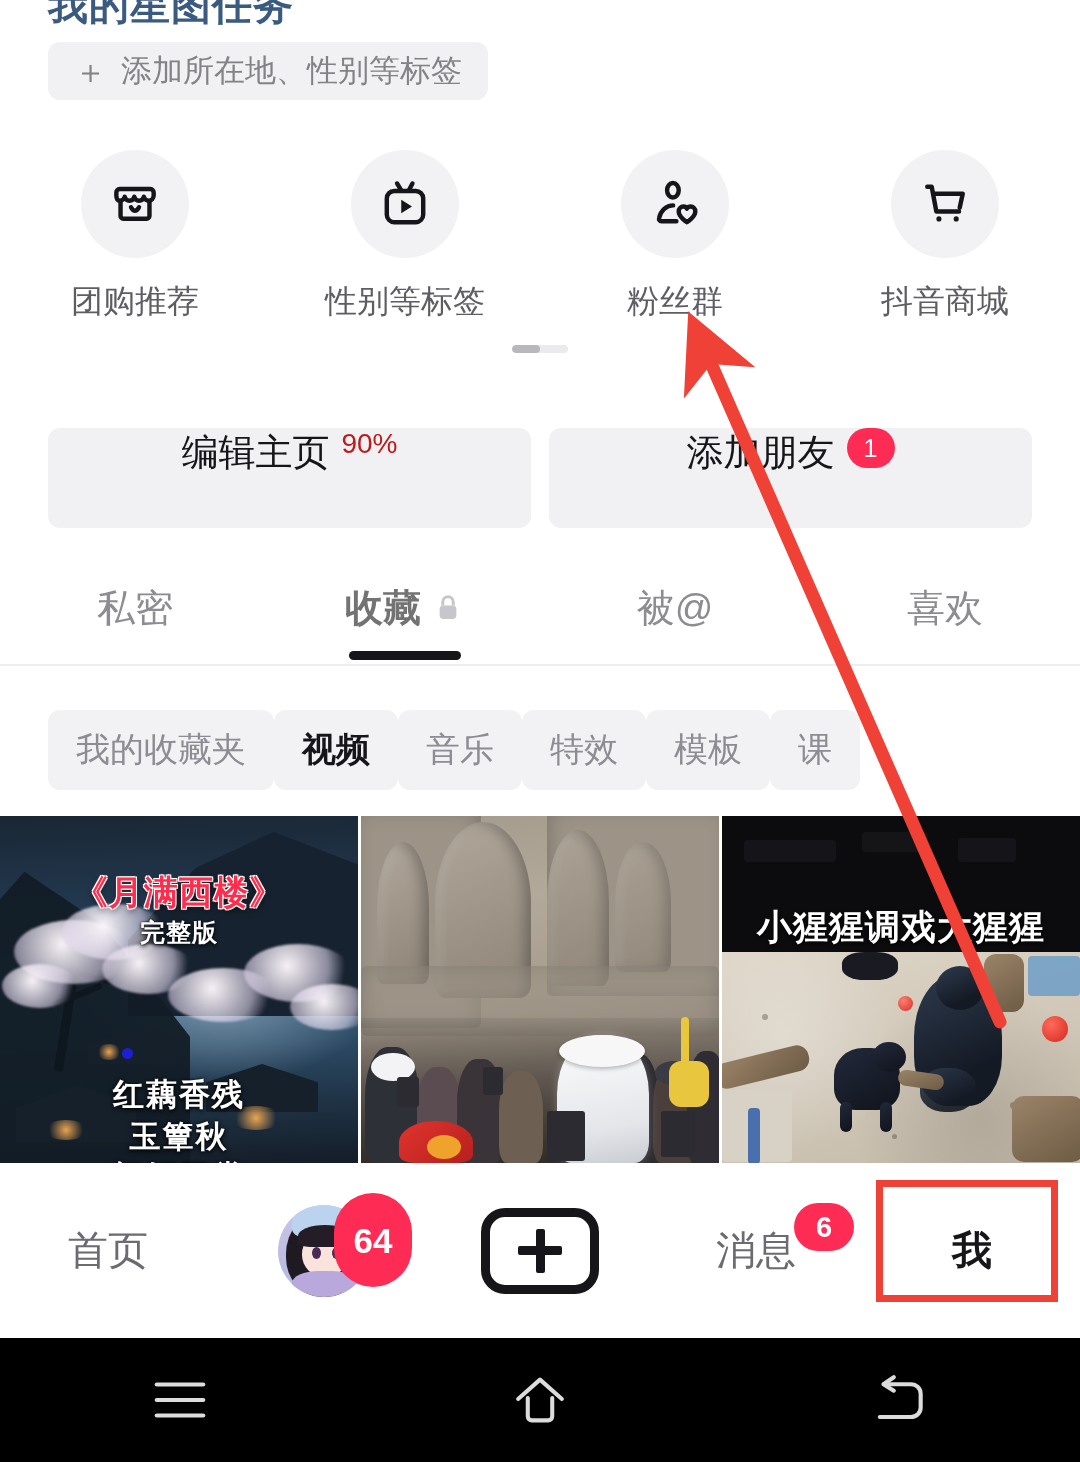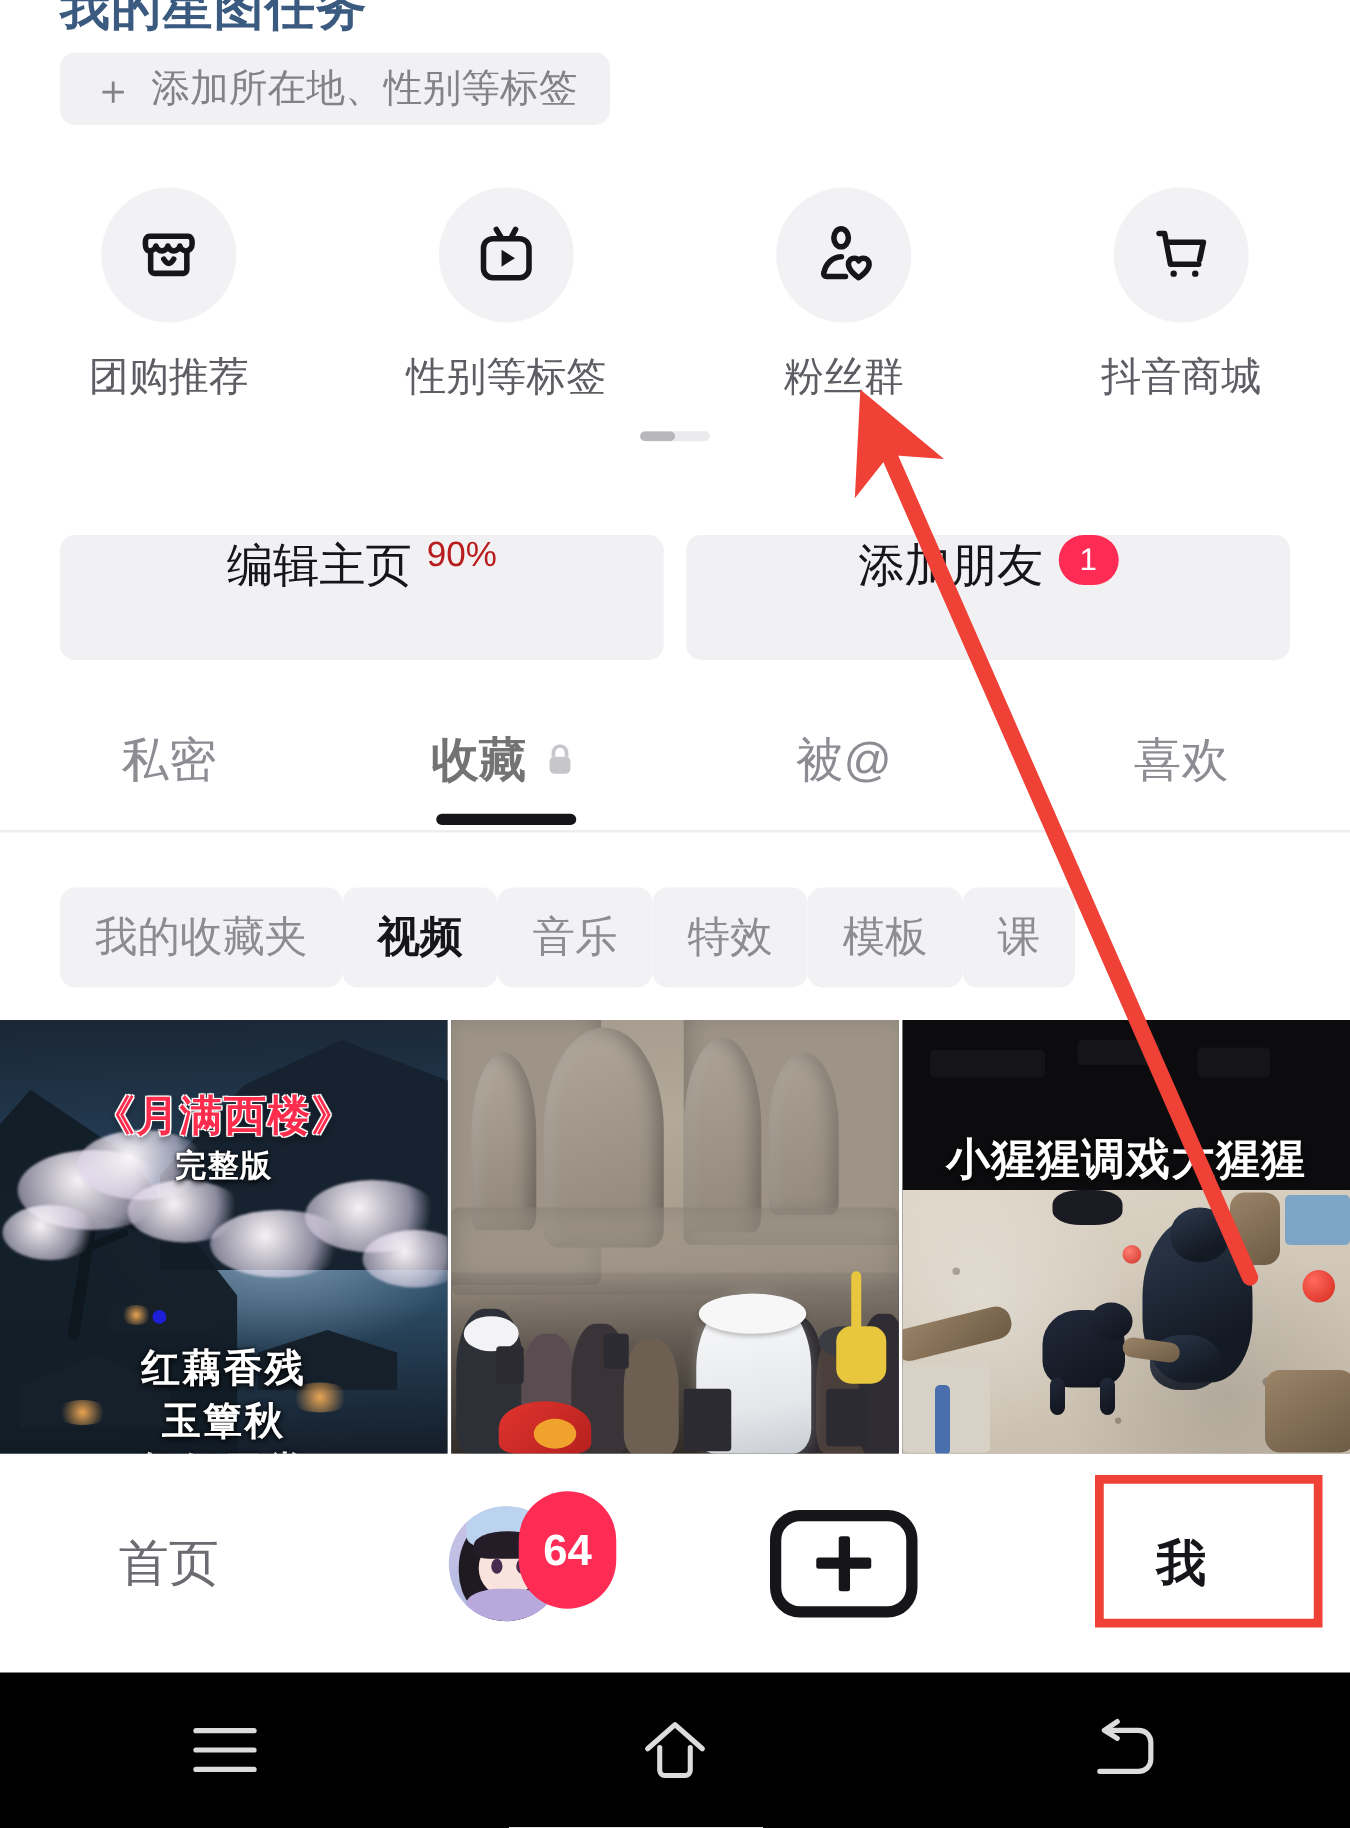--- a/index.html
+++ b/index.html
@@ -748,20 +748,24 @@
       </div>
       <span class="nav-badge badge-64">64</span>
     </div>
 
     <div class="nav-item">
       <div class="plus-box">
           <div class="v"></div>
         </div>
     </div>
 
+    <div class="nav-item">
+      <span>消息</span>
+      <span class="nav-badge badge-6">6</span>
+    </div>
 
     <div class="nav-item active">
       <span>我</span>
     </div>
   </div>
 
   <div class="highlight-box"></div>
 
   <svg class="arrow-layer" viewBox="0 0 1080 1462">
     <defs>

